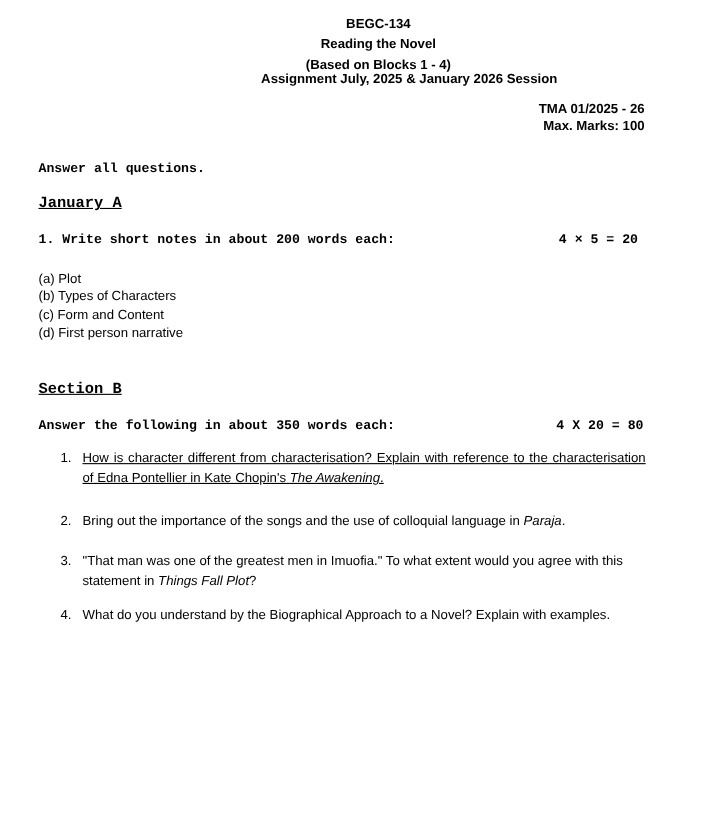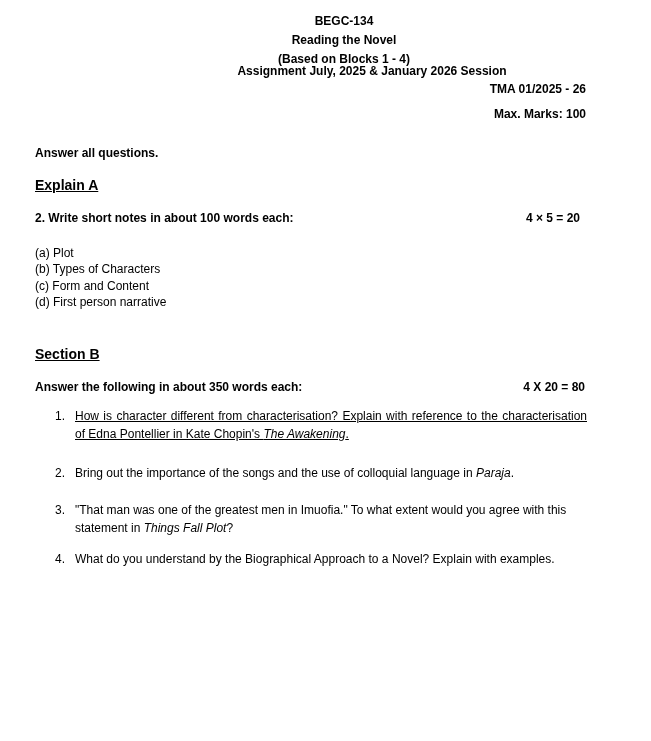--- a/index.html
+++ b/index.html
@@ -1,21 +1,21 @@
 <!DOCTYPE html>
 <html><head>
   <meta charset="utf-8">
   <style>
     html, body { margin: 0; padding: 0; background: #ffffff; }
     body {
       width: 651px; height: 741px; position: relative; overflow: hidden;
       font-family: "Liberation Sans", "DejaVu Sans", sans-serif;
       color: #000000; font-size: 12px;
     }
-    .abs { position: absolute; white-space: nowrap; }
+    .abs { position: absolute; white-space: nowrap; font-family: Liberation Mono, monospace; }
     .b { font-weight: bold; }
     .center-line { position: absolute; left: 0; width: 620px; text-align: center; font-weight: bold; font-size: 12px; margin-left: 34px; }
     .right-line { position: absolute; right: 65px; text-align: right; font-weight: bold; font-size: 12px; }
     .section-head { font-size: 14px; font-weight: bold; text-decoration: underline; }
     .subitem { position: absolute; left: 35px; font-size: 12px; }
     .q { position: absolute; left: 55px; width: 532px; font-size: 12px; line-height: 18px; }
     .q .num { position: absolute; left: 0; top: 0; }
     .q .txt { margin-left: 20px; display: block; text-align: justify; }
     .q1 .txt { text-align-last: left; text-decoration: underline; }
     i { font-style: italic; }
@@ -23,28 +23,28 @@
 </head>
 <body>
 
 <div>
 
   <div class="center-line" style="top:14px;">BEGC-134</div>
   <div class="center-line" style="top:33px;">Reading the Novel</div>
   <div class="center-line" style="top:64px;padding-left:28px;">Assignment July, 2025 &amp; January 2026 Session</div>
   <div class="center-line" style="top:52px;">(Based on Blocks 1 - 4)</div>
 
-  <div class="right-line" style="top:82px;margin-left:44px;">TMA 01/2025 - 26</div>
+  <div class="right-line" style="top:92px;margin-left:44px;">TMA 01/2025 - 26</div>
   <div class="right-line" style="top:107px;">Max. Marks: 100</div>
 
   <div class="abs b" style="left:35px; top:146px;">Answer all questions.</div>
 
-  <div class="abs section-head" style="left:35px; top:177px;">Explain A</div>
+  <div class="abs section-head" style="left:35px; top:177px;">January A</div>
 
-  <div class="abs b" style="left:35px; top:211px;">2. Write short notes in about 100 words each:</div>
+  <div class="abs b" style="left:35px; top:211px;">1. Write short notes in about 200 words each:</div>
   <div class="abs b" style="right:71px; top:211px;">4 × 5 = 20</div>
 
   <div class="subitem" style="top:246px;">(a) Plot</div>
   <div class="subitem" style="top:262px;">(b) Types of Characters</div>
   <div class="subitem" style="top:279px;">(c) Form and Content</div>
   <div class="subitem" style="top:295px;text-align:right;">(d) First person narrative</div>
 
   <div class="abs section-head" style="left:35px; top:346px;">Section B</div>
 
   <div class="abs b" style="left:35px; top:380px;">Answer the following in about 350 words each:</div>

